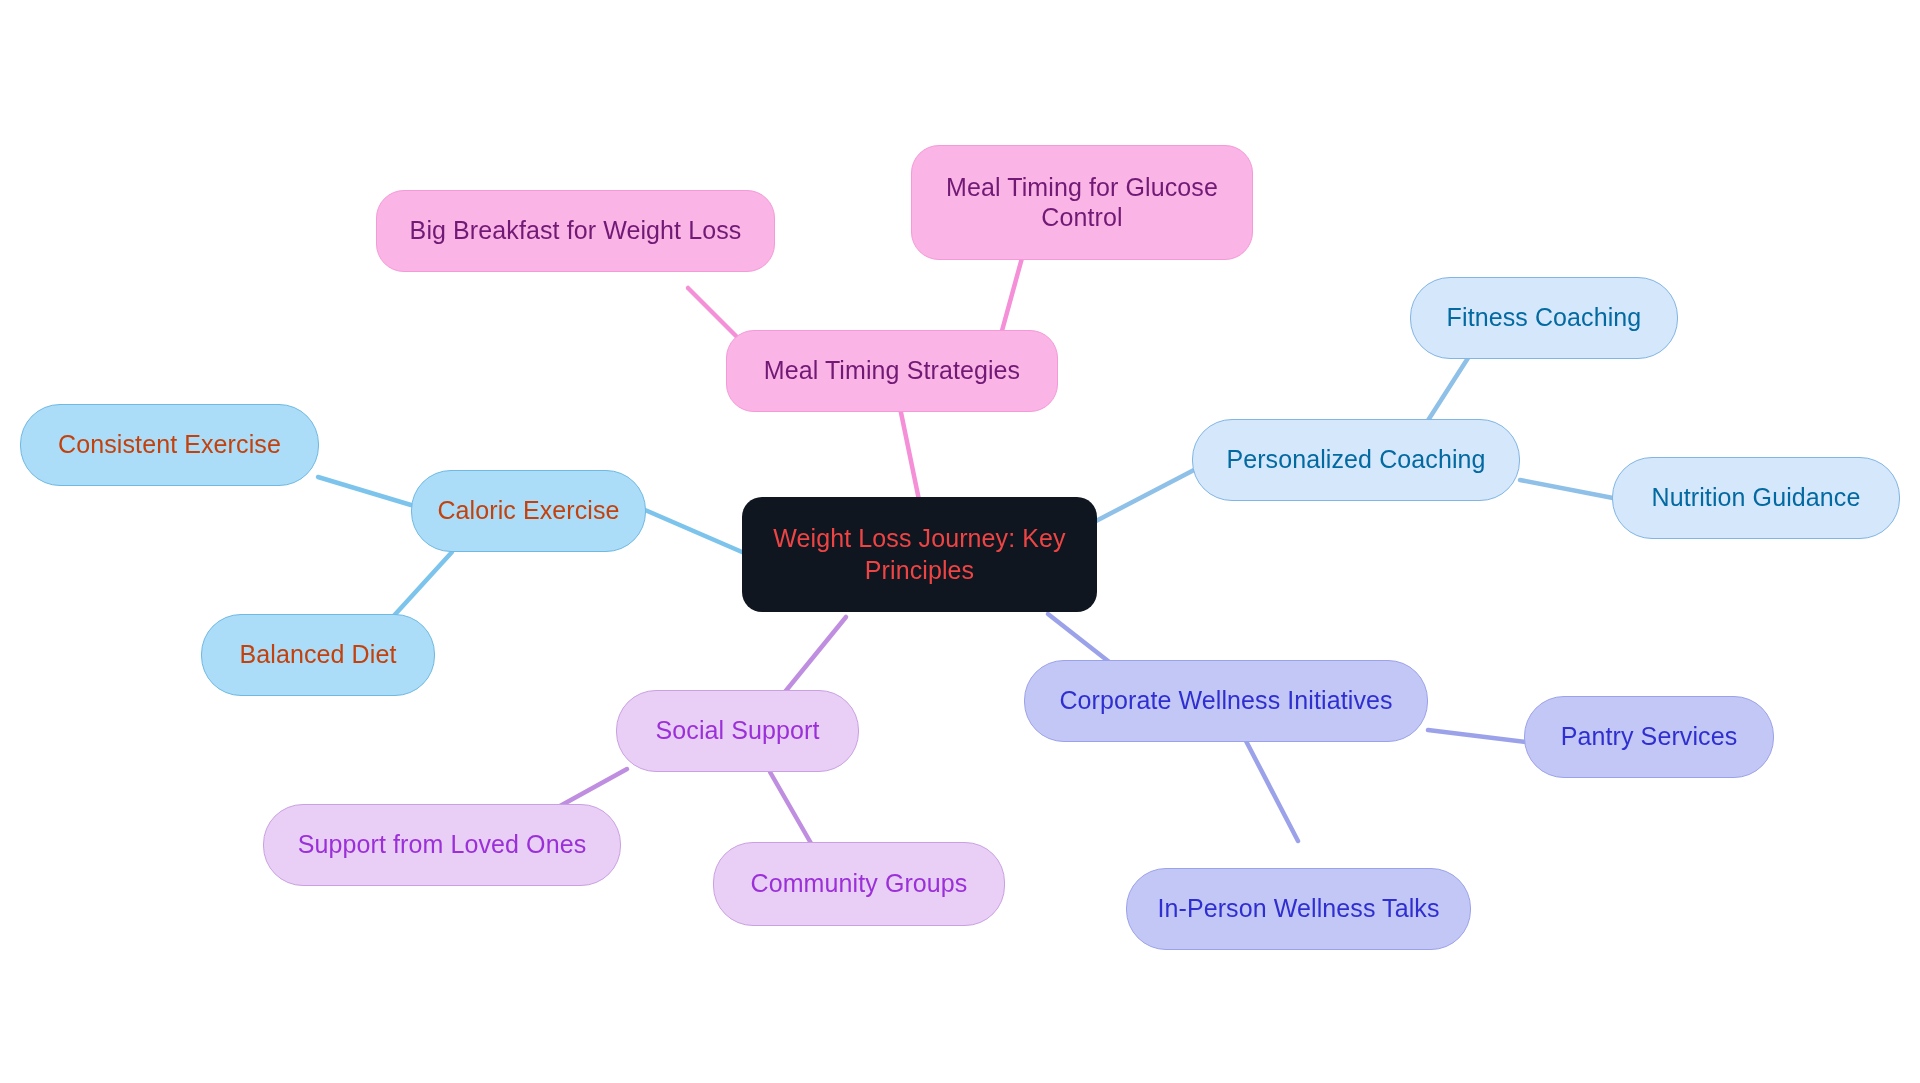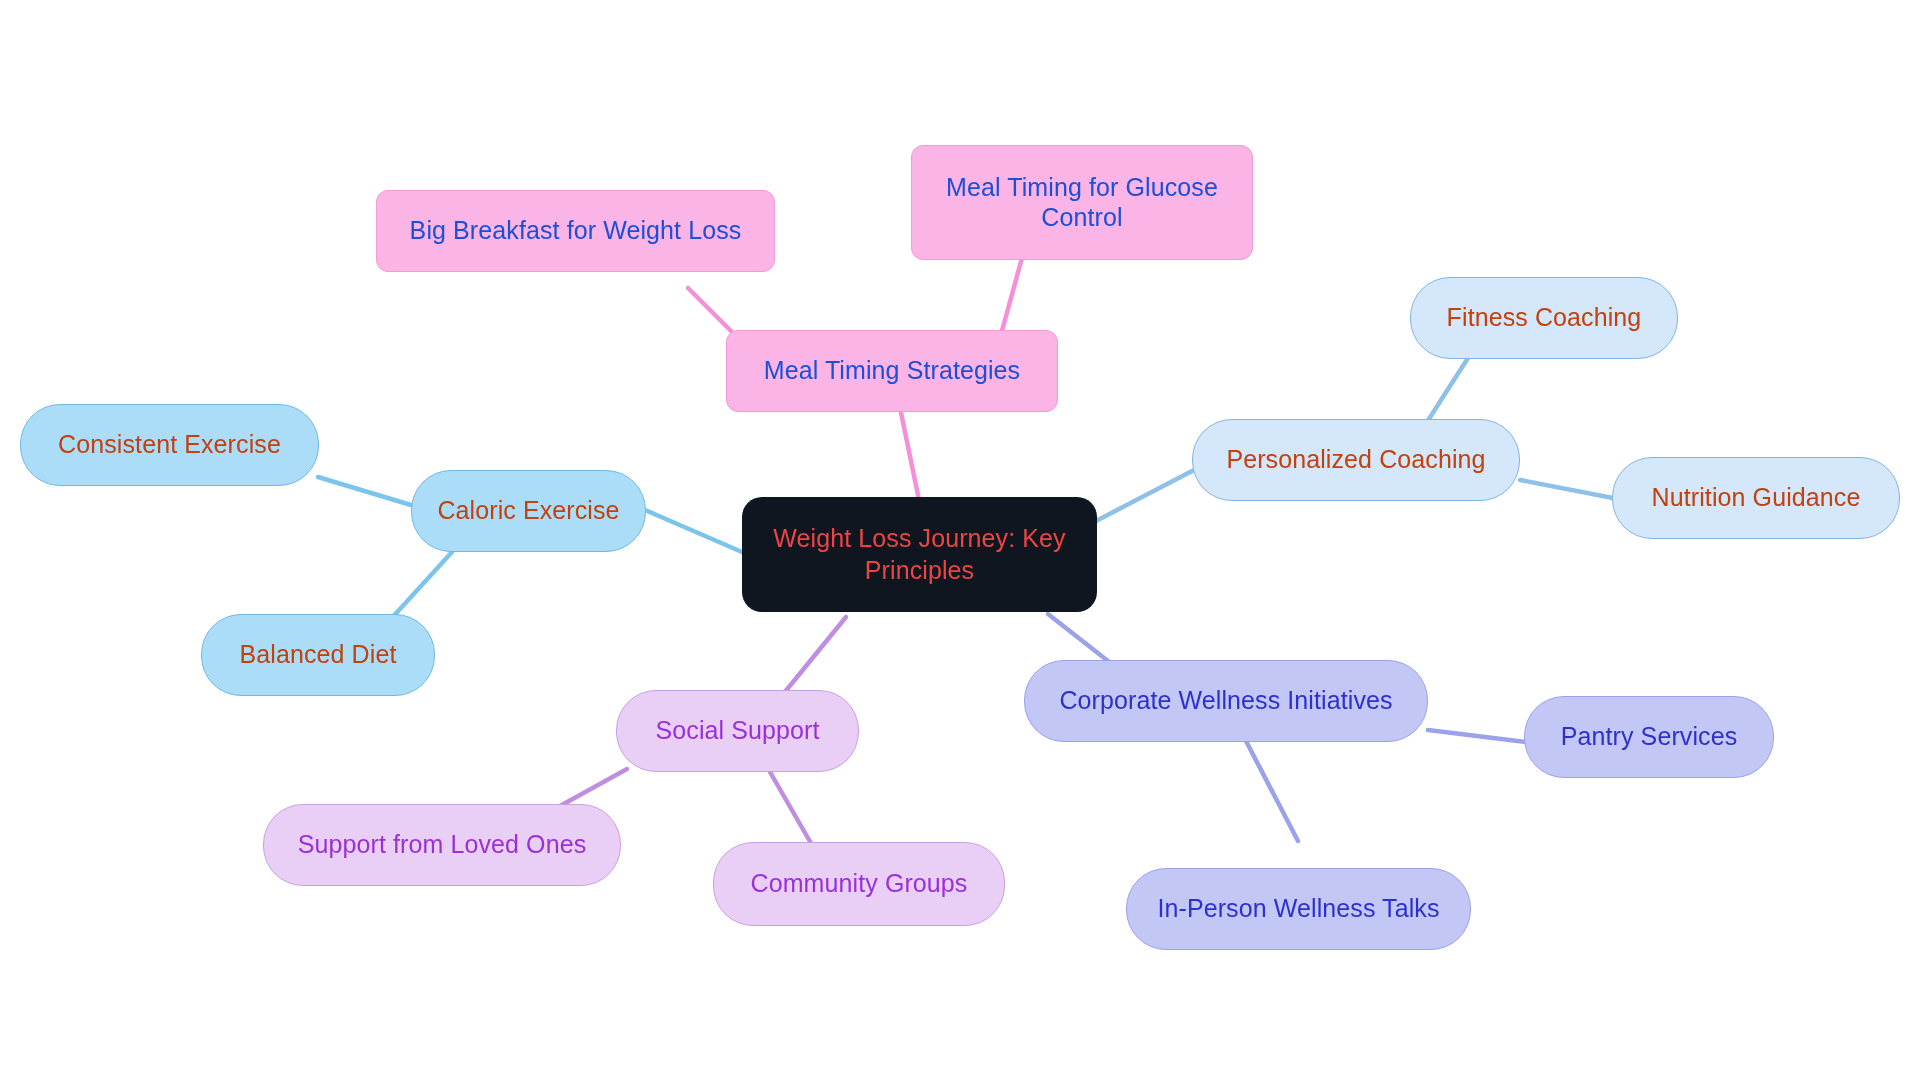--- a/index.html
+++ b/index.html
@@ -53,30 +53,30 @@
     background: #abdcf8;
     border-color: #6fb9e2;
     color: #c2410c;
     border-radius: 40px;
     font-size: 25px;
     padding: 0 22px;
   }
   .node-paleblue {
     background: #d4e7fb;
     border-color: #81b5e4;
-    color: #c2410c;
+    color: #0369a1;
     border-radius: 40px;
     font-size: 25px;
     padding: 0 22px;
   }
   .node-pink {
     background: #fab4e6;
     border-color: #f49ad9;
-    color: #1d4ed8;
-    border-radius: 12px;
+    color: #701a75;
+    border-radius: 28px;
     font-size: 25px;
     padding: 0 14px;
   }
   .node-violet {
     background: #e9cef6;
     border-color: #caa0e2;
     color: #9b30d9;
     border-radius: 40px;
     font-size: 25px;
     padding: 0 22px;

